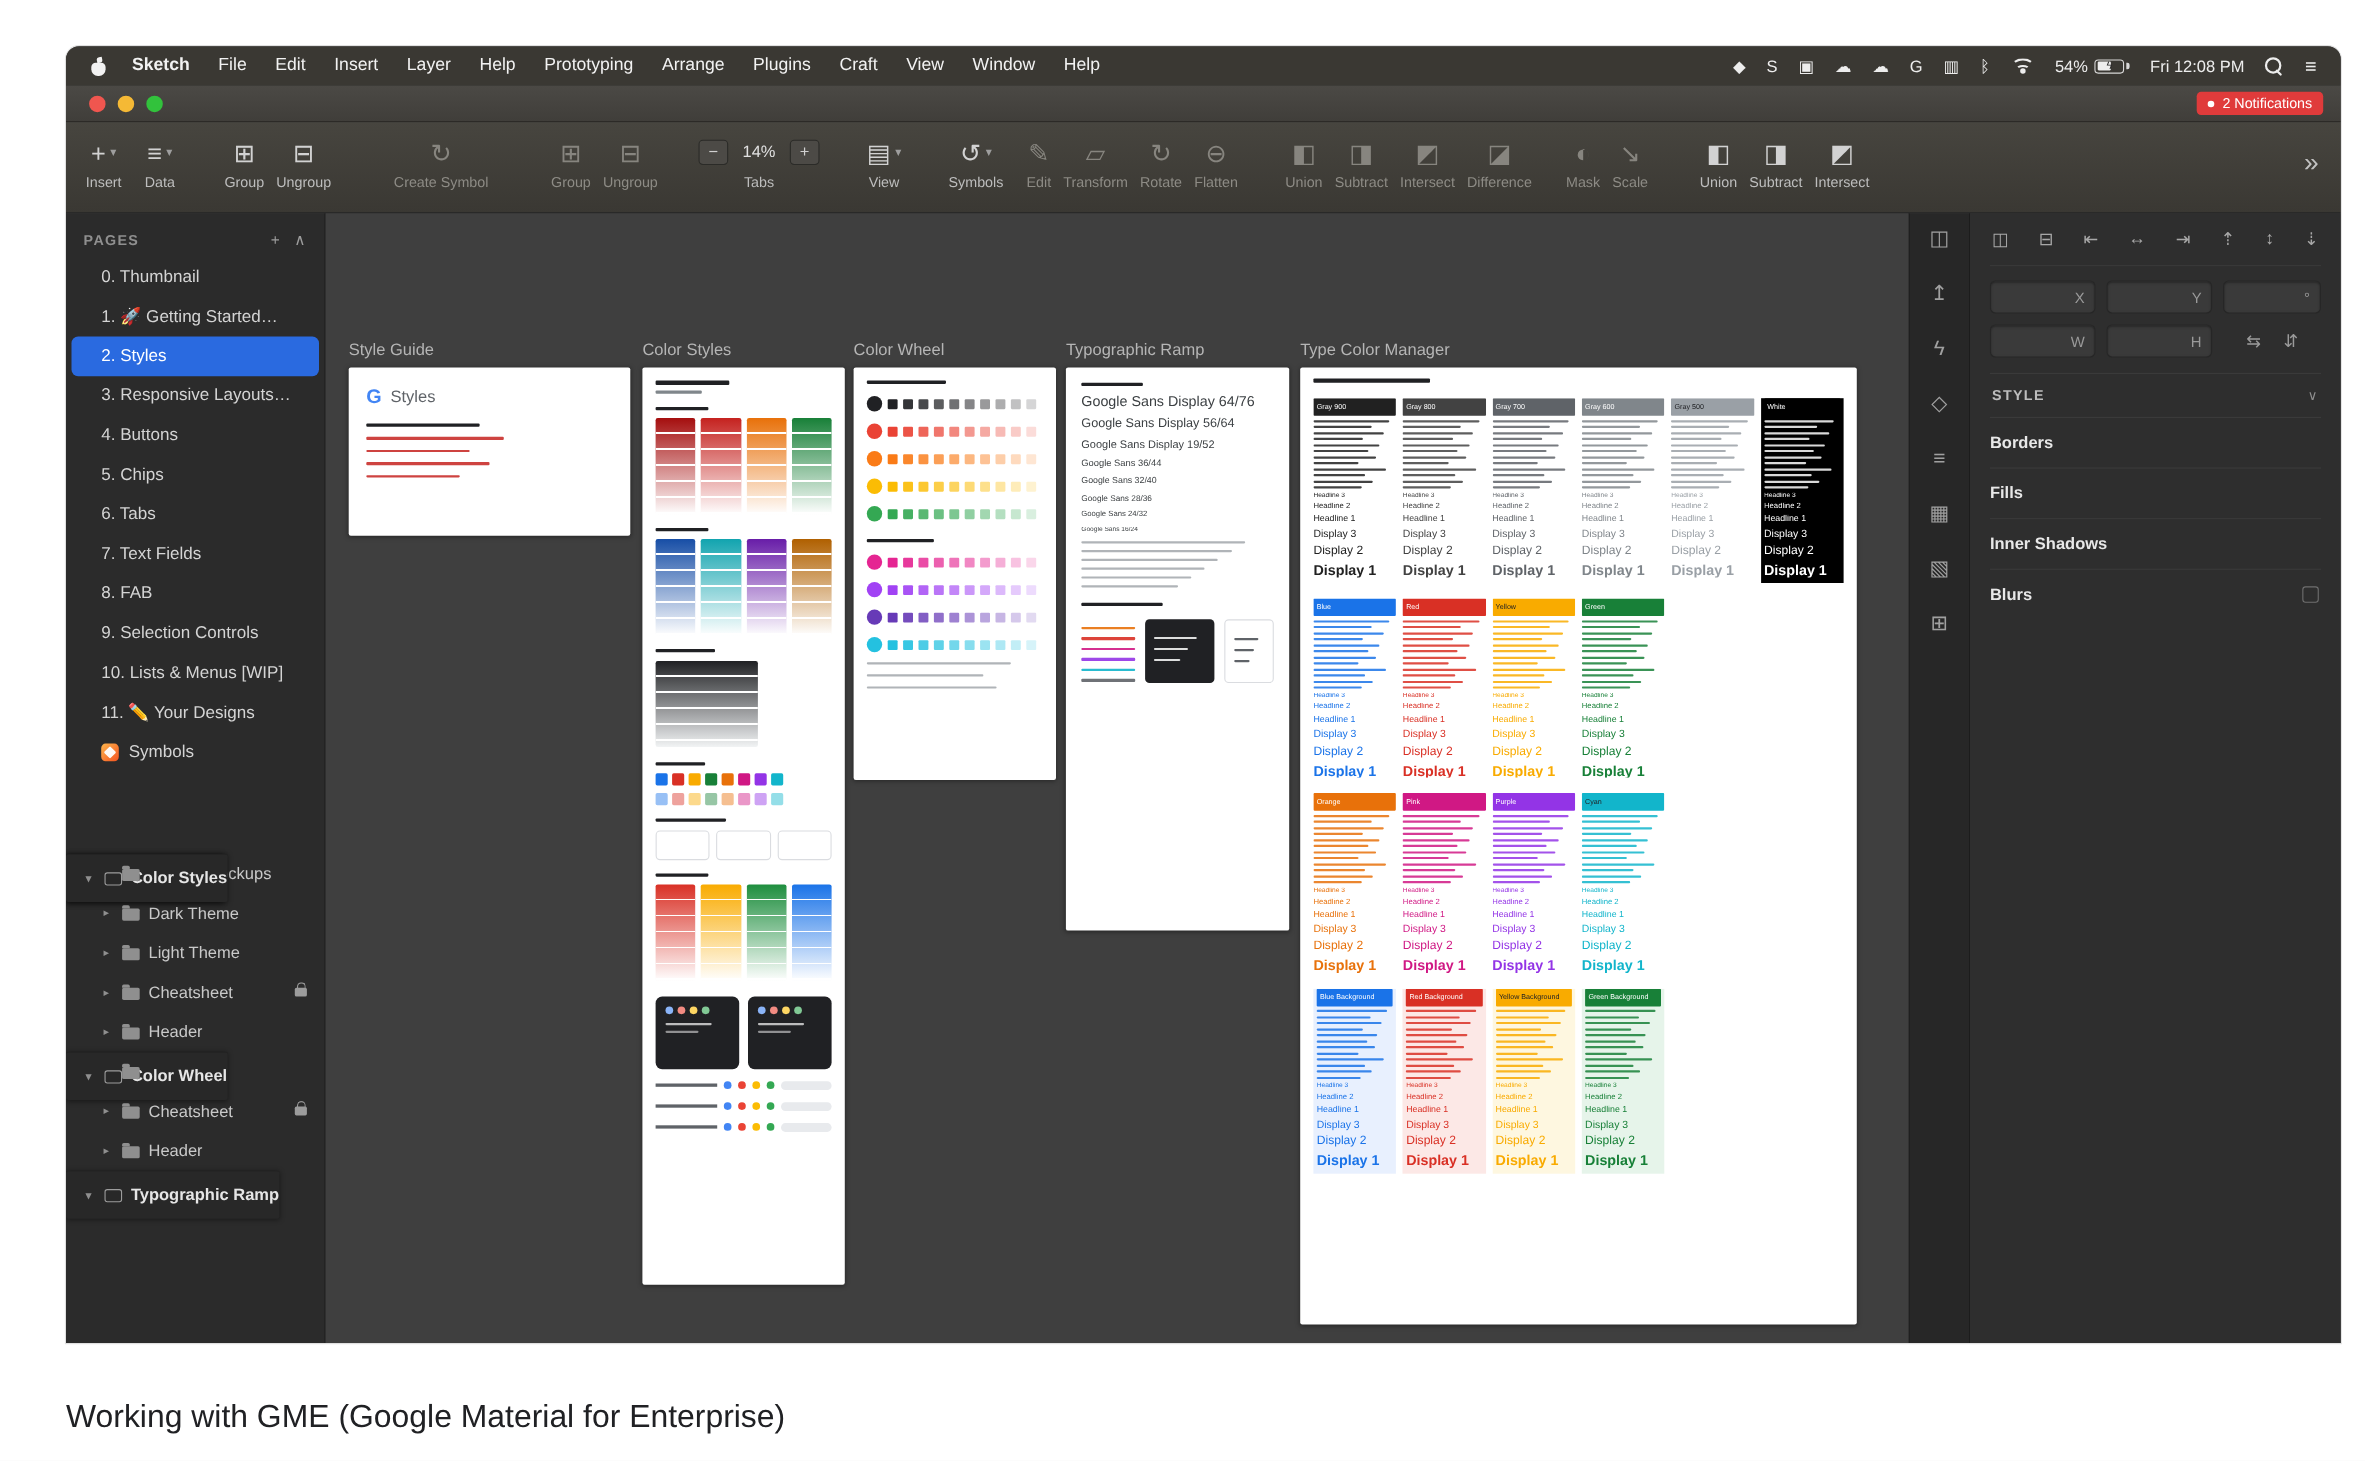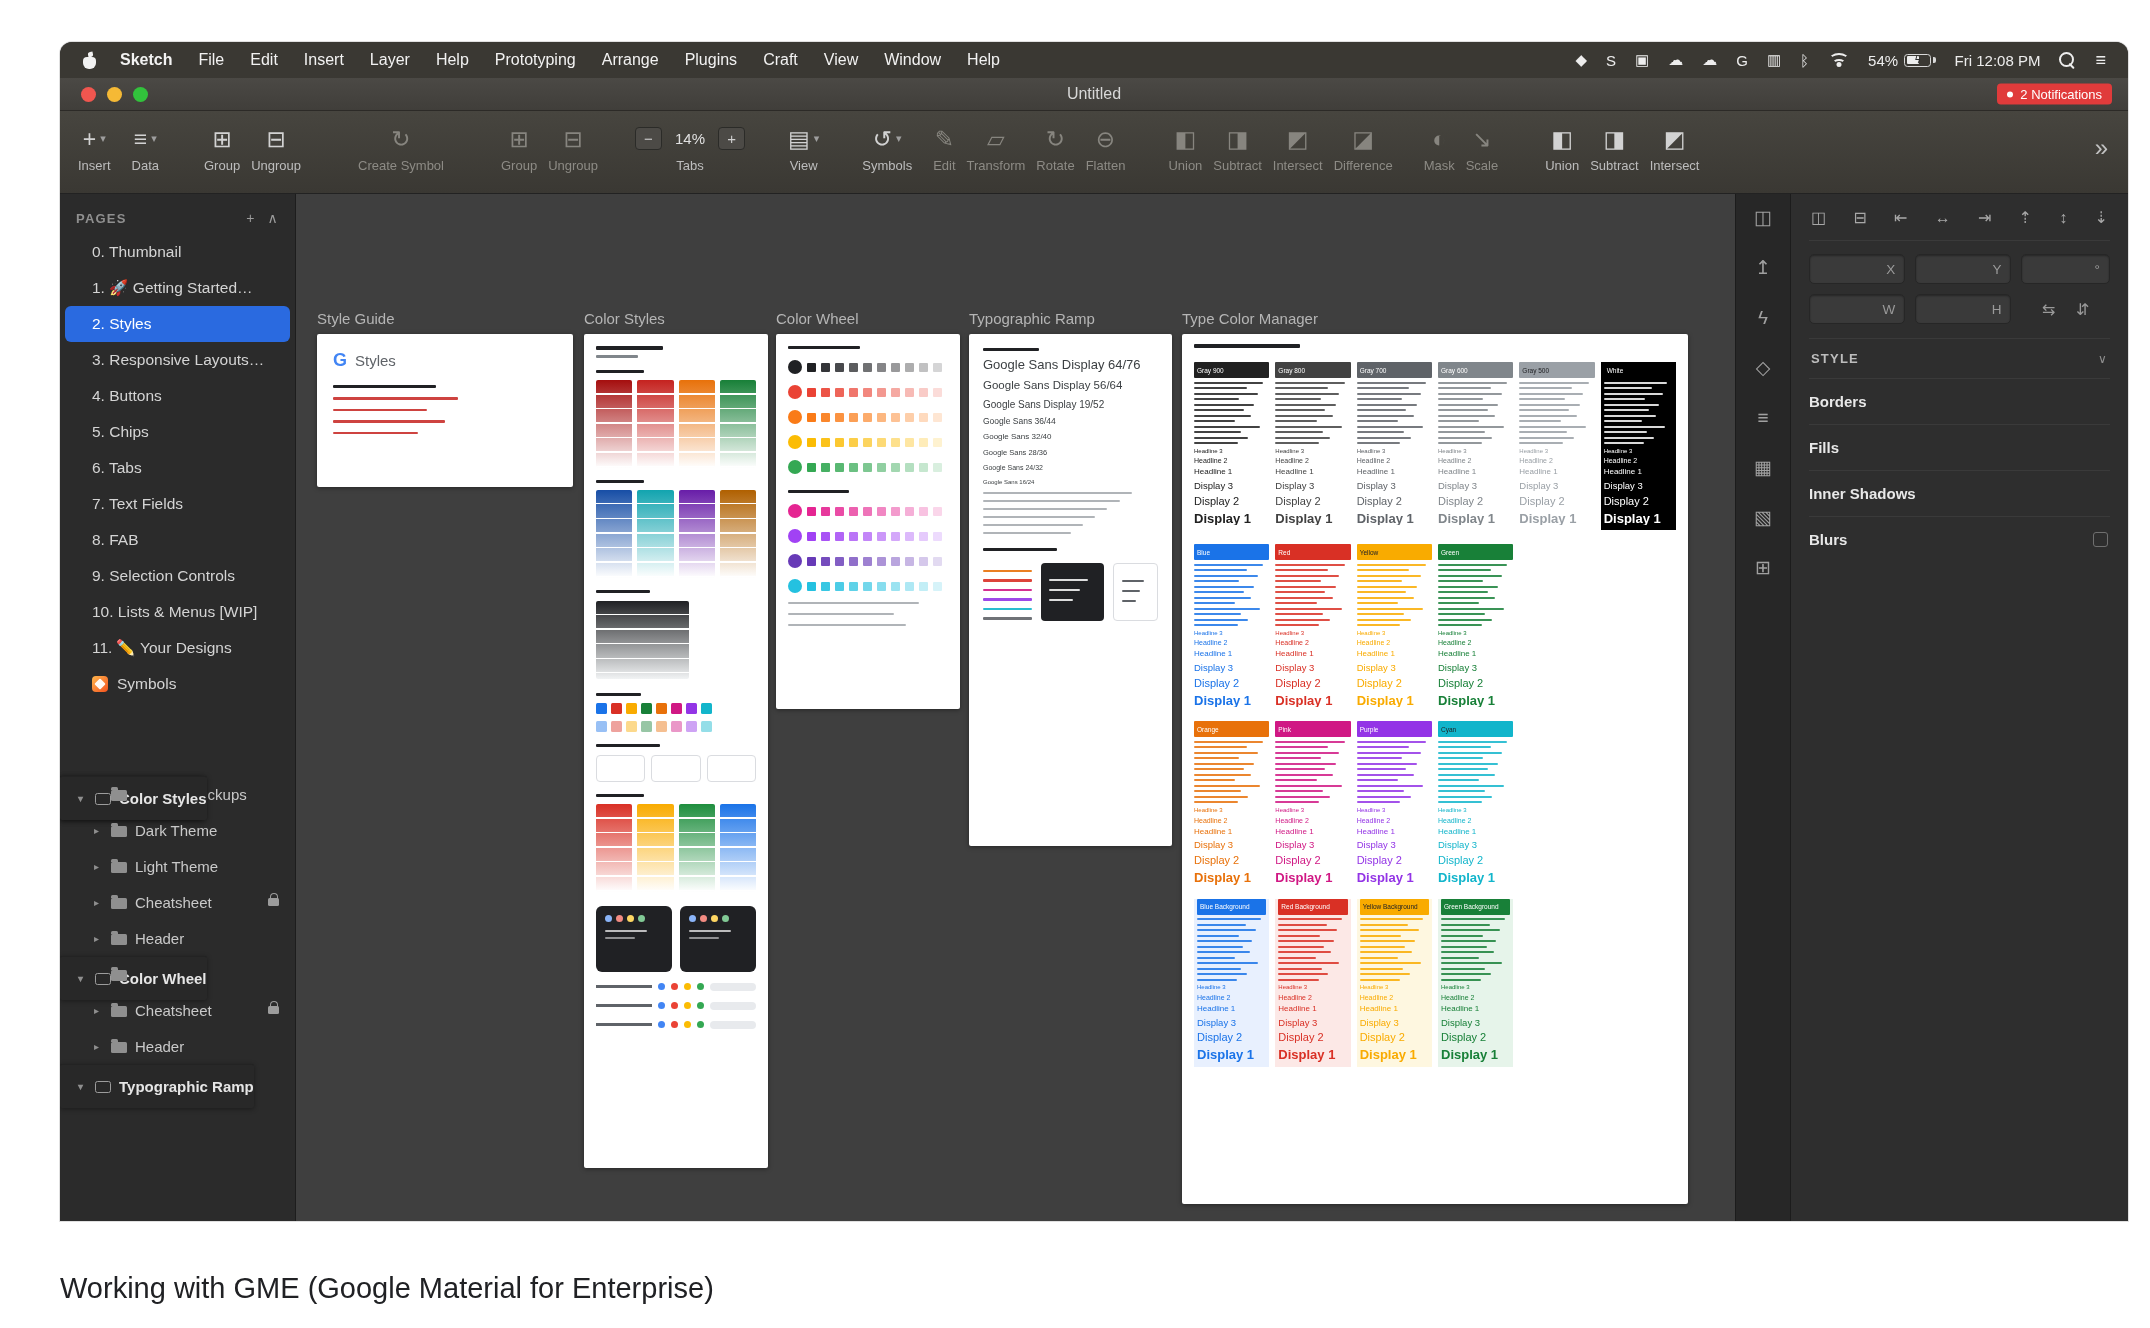--- a/index.html
+++ b/index.html
@@ -187,21 +187,20 @@
         <span class="nc">≡</span>
       </div>
     </div>
 
     <div class="titlebar">
       <div class="lights">
         <span class="light red"></span>
         <span class="light yellow"></span>
         <span class="light green"></span>
       </div>
-      <div class="title">Untitled</div>
       <div class="notif">
         <span class="ndot"></span>
         <span>2 Notifications</span>
       </div>
     </div>
 
     <div class="toolbar" id="toolbar">
         <div class="titem" style="margin-left: 4px;">
           <div class="ticon">
             <span class="tglyph">+</span>

